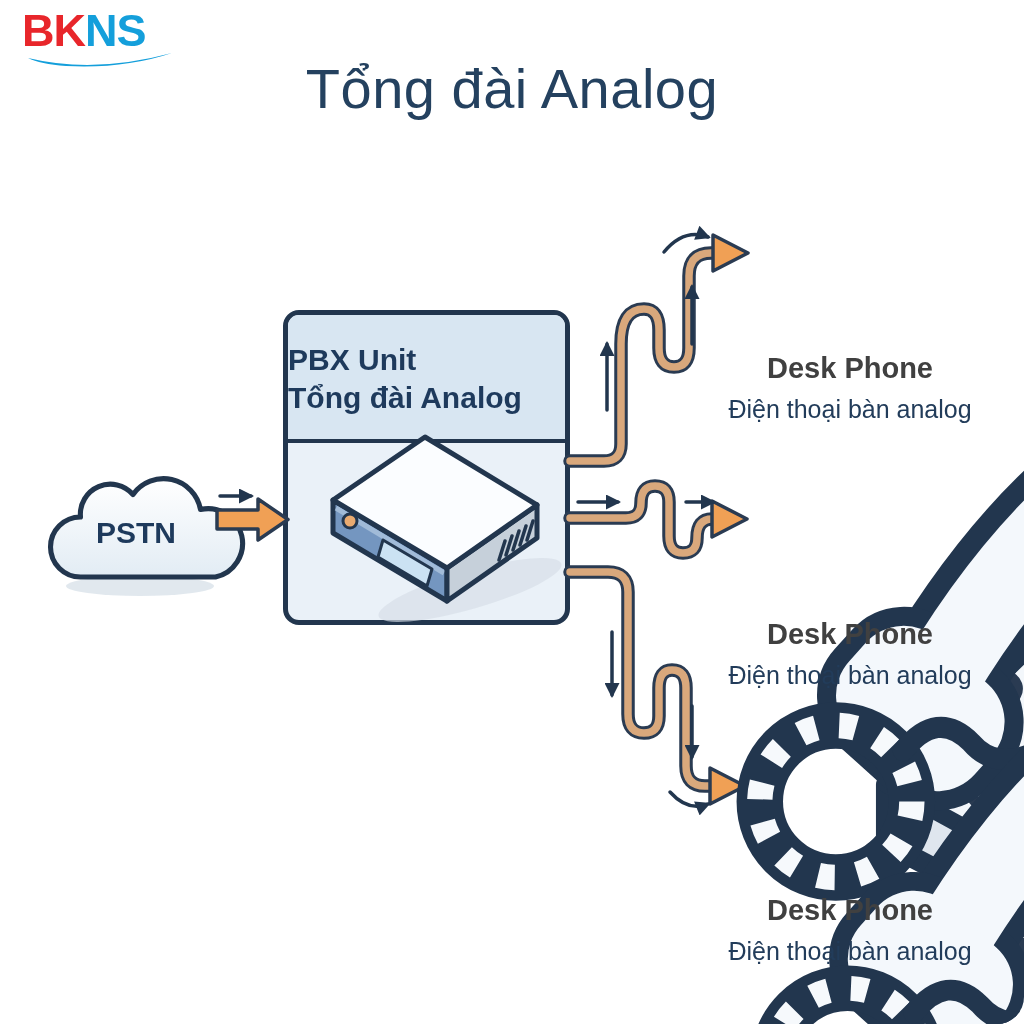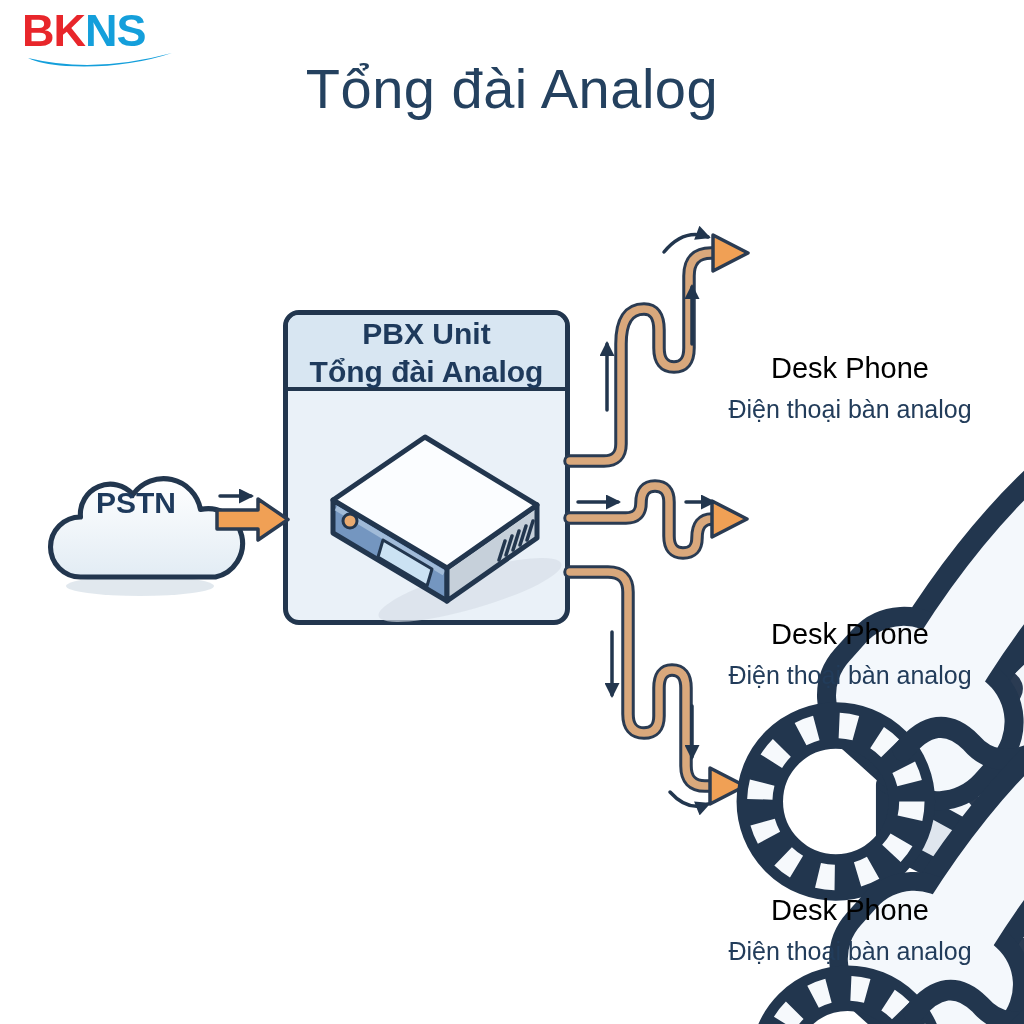--- a/index.html
+++ b/index.html
@@ -1,44 +1,44 @@
 <!DOCTYPE html>
 <html><head>
 <meta charset="utf-8">
 <style>
   html,body{margin:0;padding:0;background:#ffffff;}
   .stage{
     position:relative;width:1024px;height:1024px;background:#ffffff;overflow:hidden;
-    font-family:"Liberation Sans", sans-serif;color:#1e3a5c;
+    font-family:"Liberation Sans", sans-serif;color:#1e3a5c;border-radius:27px;
   }
   .logo{position:absolute;left:22px;top:8px;line-height:1;}
   .logo .word{font-size:45px;font-weight:800;letter-spacing:-1px;}
   .logo .red{color:#e8262b;}
   .logo .blue{color:#149fdb;}
   .logo svg{display:block;margin:-3px 0 0 2px;}
   .title{
     position:absolute;left:0;top:56px;width:1024px;text-align:center;
     font-size:56px;font-weight:500;color:#24415f;letter-spacing:0.5px;
   }
   .pbx-box{
     position:absolute;left:283px;top:310px;width:287px;height:315px;box-sizing:border-box;
     border:5px solid #22364e;border-radius:16px;background:#eaf1f8;overflow:hidden;
   }
   .pbx-box .header{
-    height:76px;box-sizing:border-box;background:#d8e6f2;border-bottom:4px solid #22364e;
-    display:flex;flex-direction:column;align-items:center;justify-content:center;
+    height:128px;box-sizing:border-box;background:#d8e6f2;border-bottom:4px solid #22364e;
+    display:flex;flex-direction:column;justify-content:center;
     font-size:30px;font-weight:bold;color:#1e3a5c;line-height:1.28;padding-top:4px;
   }
   .gfx{position:absolute;left:0;top:0;width:1024px;height:1024px;}
   .pstn-label{
-    position:absolute;left:58px;top:486px;width:156px;text-align:center;
+    position:absolute;left:58px;top:516px;width:156px;text-align:center;
     font-size:30px;font-weight:bold;color:#1e3a5c;
   }
   .phone-label{position:absolute;left:700px;width:300px;text-align:center;}
-  .phone-label .nm{font-size:29px;font-weight:normal;color:#000000;}
+  .phone-label .nm{font-size:29px;font-weight:bold;color:#404040;}
   .phone-label .ds{font-size:25px;color:#223c5a;margin-top:10px;}
   .pl1{top:352px;} .pl2{top:618px;} .pl3{top:894px;}
 </style>
 </head>
 <body>
 
 <div class="stage">
 
   <div class="logo">
     <span class="word"><span class="red">BK</span><span class="blue">NS</span></span>

